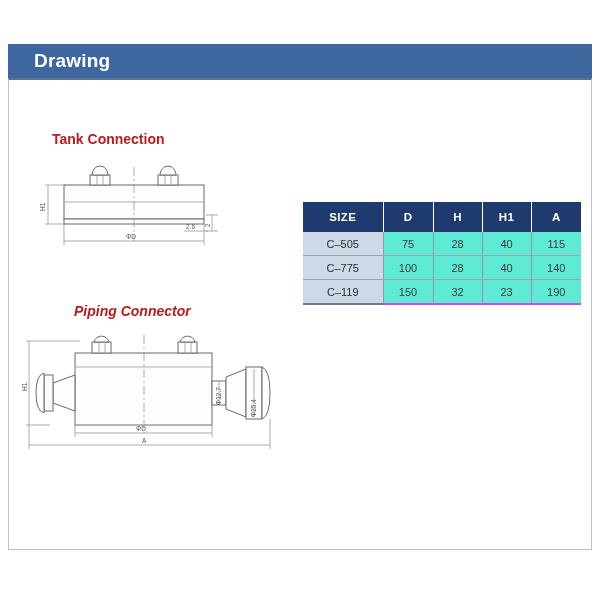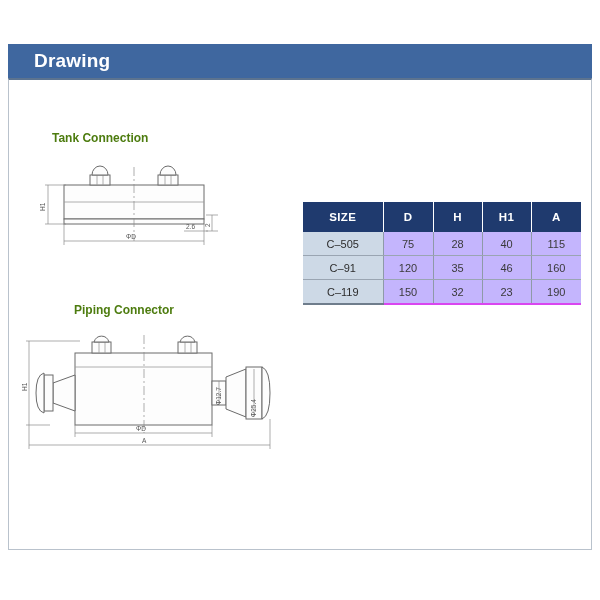--- a/index.html
+++ b/index.html
@@ -50,28 +50,28 @@
     height: 472px;
     background: #ffffff;
     border: 1px solid #b9c2cc;
     border-top: 2px solid #5c738f;
     box-sizing: border-box;
   }
 
   
   .section-title {
     position: absolute;
-    font-size: 12px;
+    font-size: 14px;
     font-weight: bold;
-    color: #4d7c0f;
+    color: #b91c1c;
     white-space: nowrap;
     text-align: right;
   }
   #tank-title  { left: 52px;  top: 131px; }
-  #piping-title{ left: 74px;  top: 303px; }
+  #piping-title{ left: 74px;  top: 303px; font-style: italic; }
 
   
   .dwg {
     position: absolute;
   }
   #tank-dwg   { left: 36px; top: 155px;  width: 230px; height: 100px; }
   #piping-dwg { left: 20px; top: 325px;  width: 275px; height: 135px; }
 
   .dwg svg { display: block; overflow: visible; }
   .ln-l { stroke: #9a9a9a; stroke-width: .8; fill: none; }
@@ -103,21 +103,21 @@
     height: 28px;
     text-align: center;
     border-right: 1px solid #ffffff;
     letter-spacing: .3px;
     margin-left: 21px;
   }
   #spec-table th:last-child { border-right: none; }
   #spec-table td {
     height: 21px;
     text-align: center;
-    background: #c4b5fd;
+    background: #5eead4;
     border-right: 1px solid #8e9aa8;
     border-bottom: 1px solid #9aa5b2;
     color: #3a3a3a;
     font-size: 11px;
   }
   #spec-table td:last-child {
     border-right: none;
   }
   #spec-table td.size-cell {
     background: #cdd9e6;
@@ -270,25 +270,25 @@
     </thead>
     <tbody>
       <tr>
         <td class="size-cell">C–505</td>
         <td>75</td>
         <td>28</td>
         <td>40</td>
         <td>115</td>
       </tr>
       <tr>
-        <td class="size-cell">C–91</td>
-        <td>120</td>
-        <td>35</td>
-        <td>46</td>
-        <td>160</td>
+        <td class="size-cell">C–775</td>
+        <td>100</td>
+        <td>28</td>
+        <td>40</td>
+        <td>140</td>
       </tr>
       <tr>
         <td class="size-cell">C–119</td>
         <td>150</td>
         <td>32</td>
         <td>23</td>
         <td>190</td>
       </tr>
     </tbody>
   </table>

